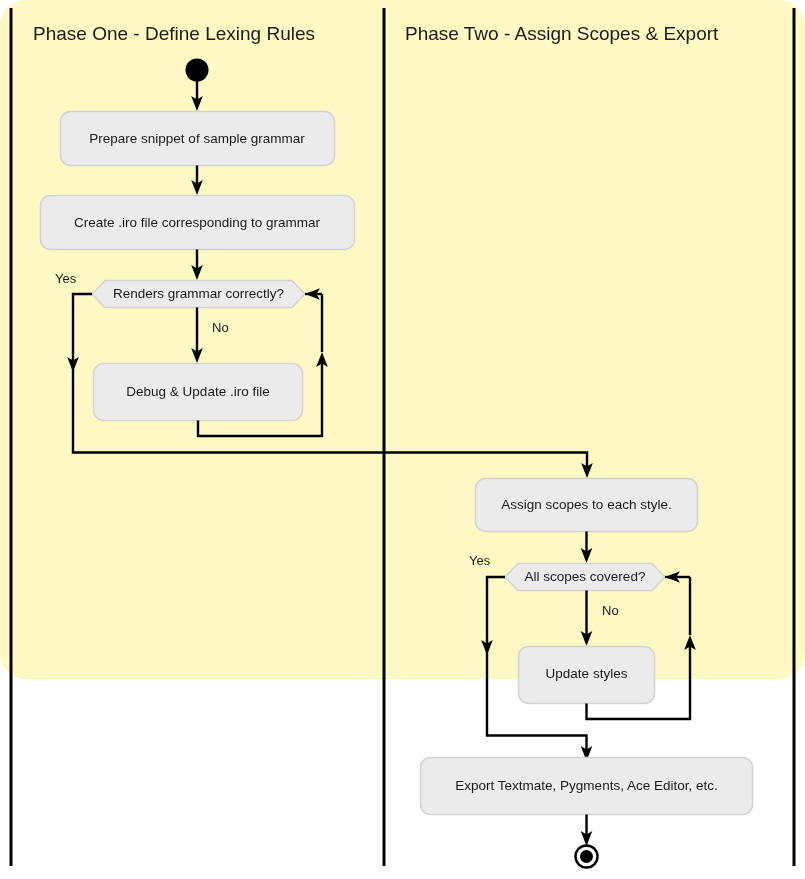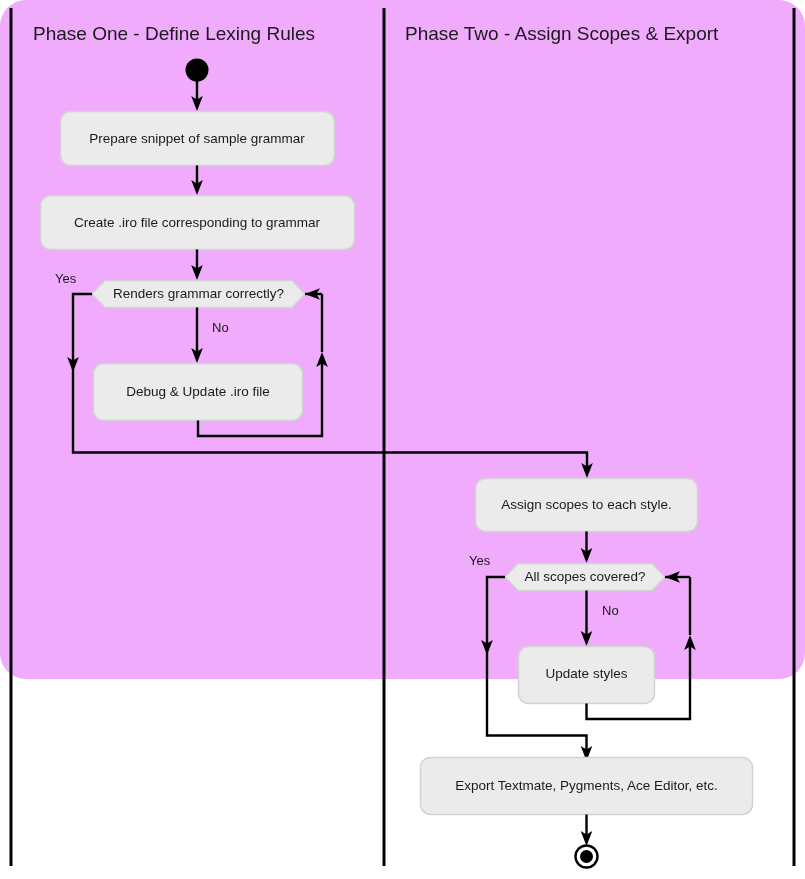--- a/index.html
+++ b/index.html
@@ -10,21 +10,21 @@
   body {
     width: 805px;
     height: 879px;
     font-family: "Liberation Sans", sans-serif;
     overflow: hidden;
   }
   #diagram-root {
     position: relative;
     width: 805px;
     height: 679px;
-    background: #f0abfc;
+    background: #fef9c3;
     border-radius: 26px;
   }
   svg#flow {
     display: block;
     width: 805px;
     height: 879px;
   }
   .swimlane-divider {
     stroke: #000000;
     stroke-width: 3;

